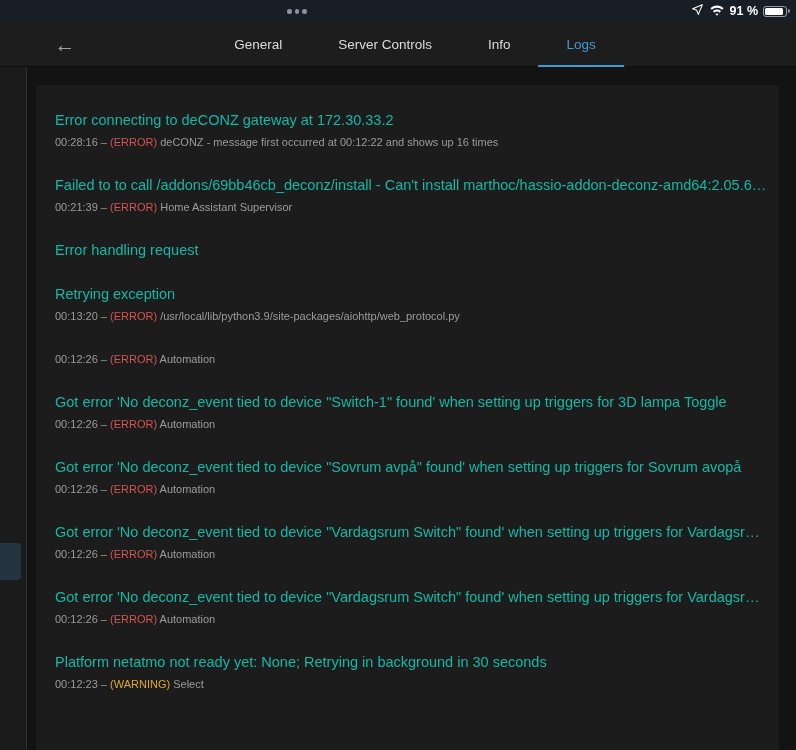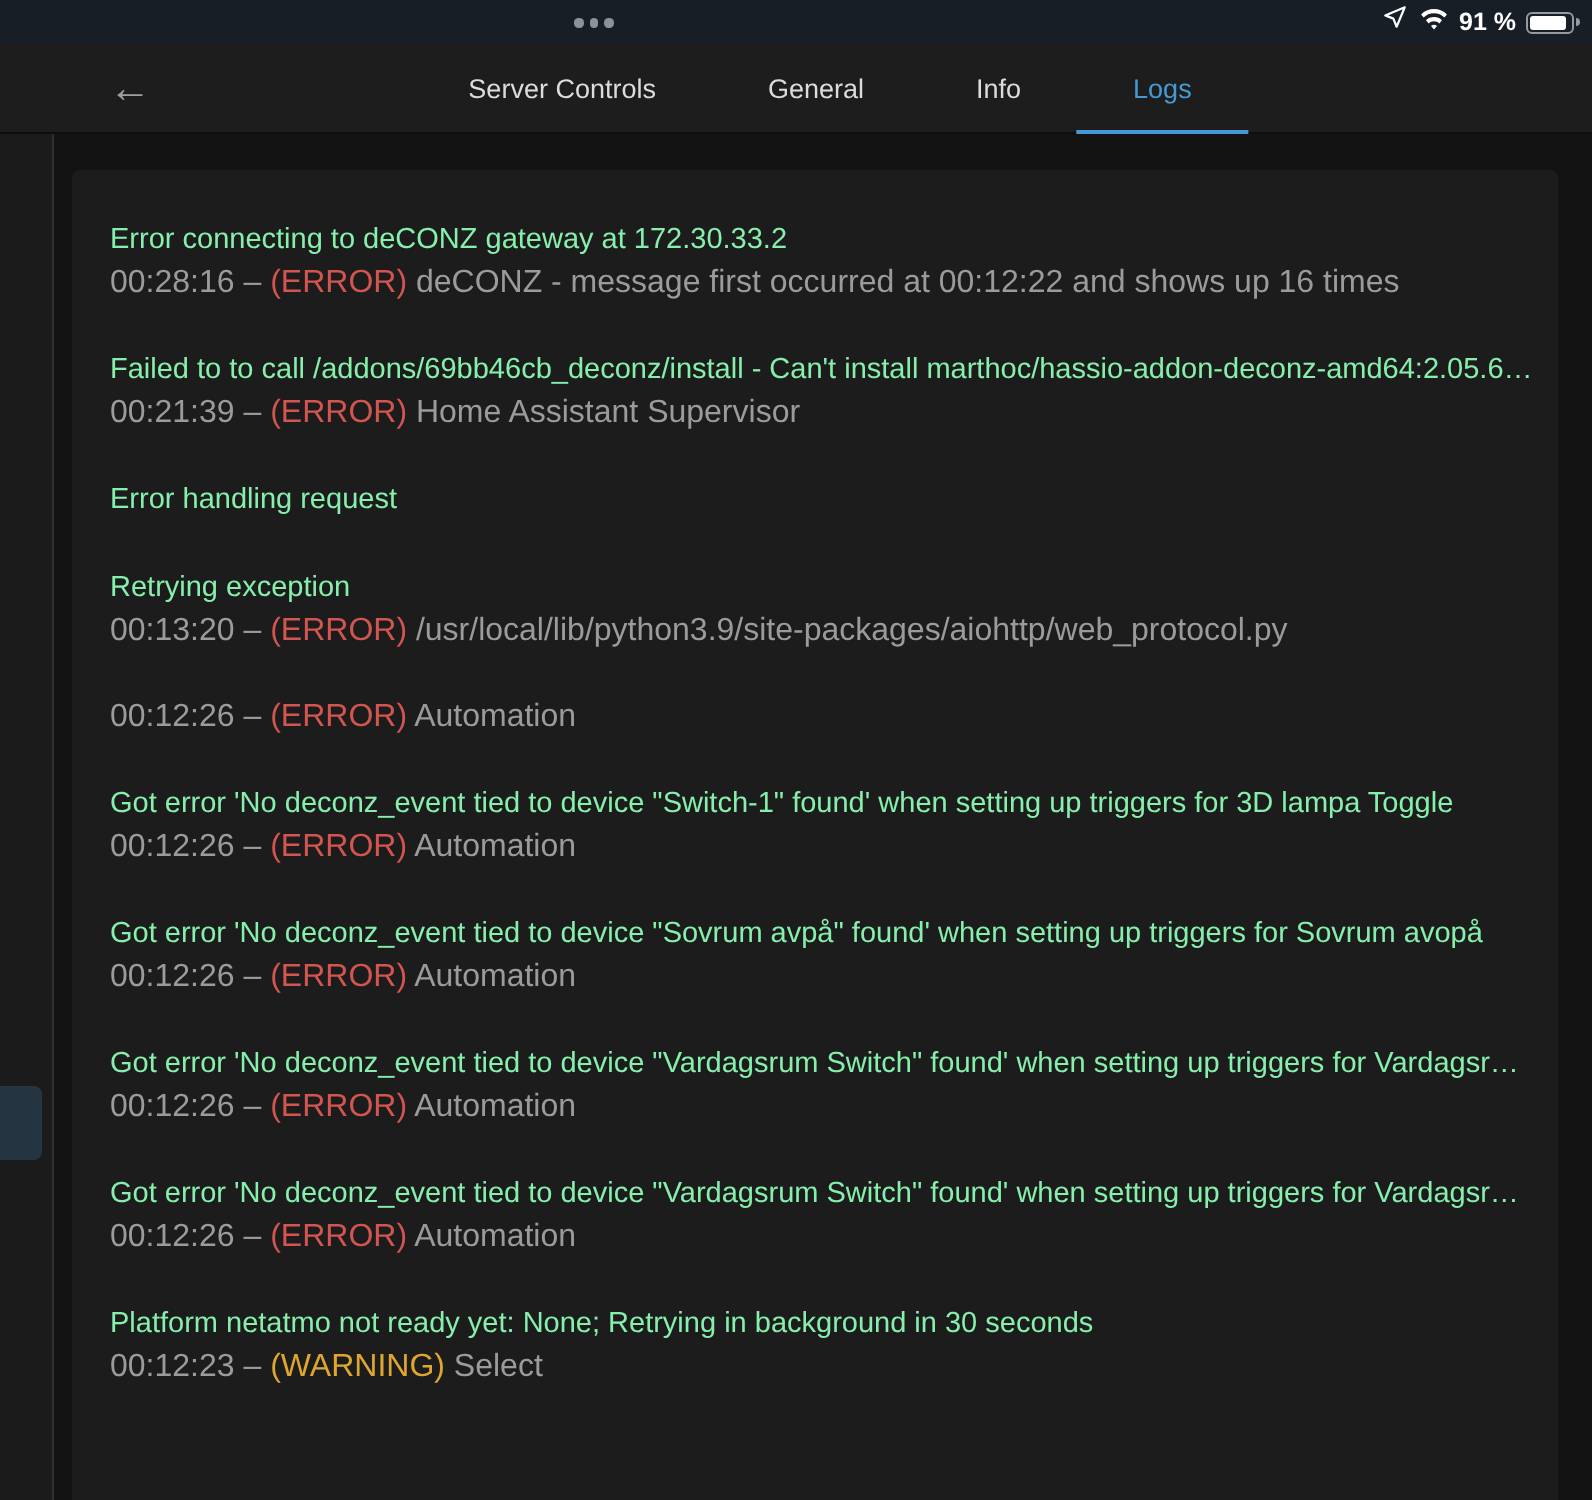--- a/index.html
+++ b/index.html
@@ -26,22 +26,22 @@
   .tab.active::after { content:""; position:absolute; left:0; right:0; bottom:-1px; height:3px; background:var(--accent); }
 
   
   .content { position:absolute; top:67px; left:0; right:0; bottom:0; background:#131313; }
   .sidebar-edge { position:absolute; left:0; top:0; bottom:0; width:27px; background:#1b1b1b; border-right:1px solid #2c3036; }
   .sidebar-active-sliver { position:absolute; left:0; top:476px; width:21px; height:37px; background:#253441; border-radius:0 4px 4px 0; }
 
   .log-card { position:absolute; left:36px; top:18px; width:743px; bottom:0; background:#1c1c1c;
     border-radius:4px 4px 0 0; padding:26px 12px 0 19px; overflow:hidden; }
   .log-entry { margin-bottom:25px; cursor:pointer; }
-  .log-title { font-size:14.5px; line-height:19px; color:#86efac; white-space:nowrap; overflow:hidden; text-overflow:ellipsis; margin-bottom:3px; }
-  .log-meta { font-size:16px; line-height:18px; color:#9b9b9b; white-space:nowrap; overflow:hidden; }
+  .log-title { font-size:14.5px; line-height:19px; color:#14b8a6; white-space:nowrap; overflow:hidden; text-overflow:ellipsis; margin-bottom:3px; }
+  .log-meta { font-size:11px; line-height:18px; color:#9b9b9b; white-space:nowrap; overflow:hidden; }
   .lvl-error { color:var(--error); }
   .lvl-warning { color:var(--warning);text-align:center; }
 </style>
 </head>
 <body>
 
 <div class="status-bar">
   <div class="mt-dots">
       <i></i>
       <i></i>
@@ -66,22 +66,22 @@
       <span class="nub"></span>
     </span>
   </div>
 </div>
 
 <div class="toolbar">
   <div class="back-button">
     <span>←</span>
   </div>
   <div class="tab-bar">
+      <div class="tab">General</div>
       <div class="tab">Server Controls</div>
-      <div class="tab">General</div>
       <div class="tab">Info</div>
       <div class="tab active">Logs</div>
     </div>
 </div>
 
 <div class="content">
   <div class="sidebar-edge">
     <div class="sidebar-active-sliver"></div>
   </div>
   <div class="log-card">

